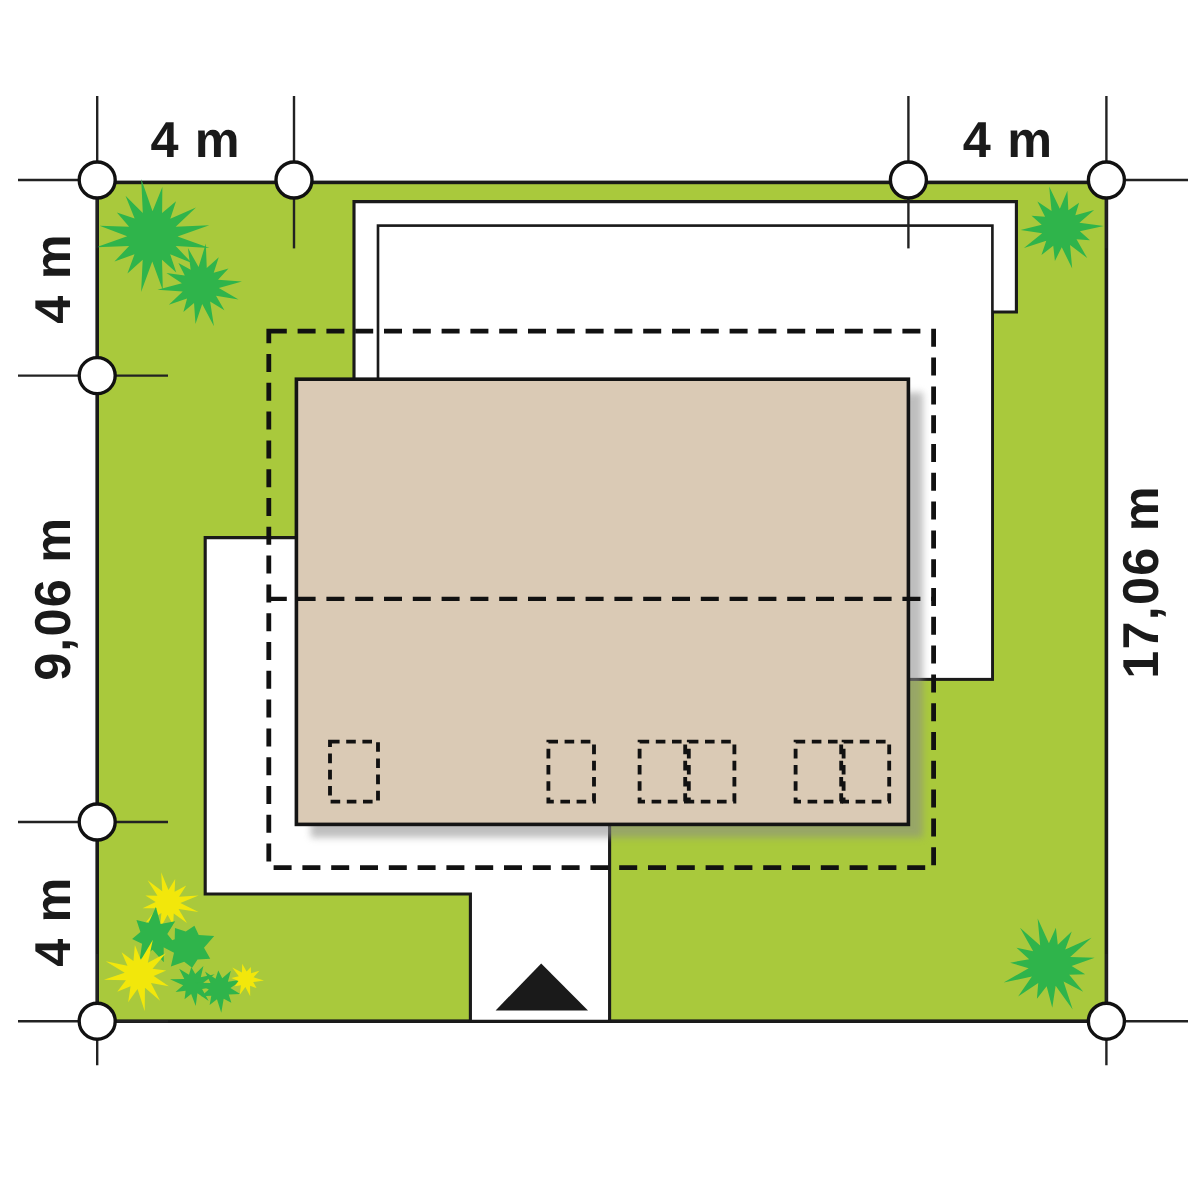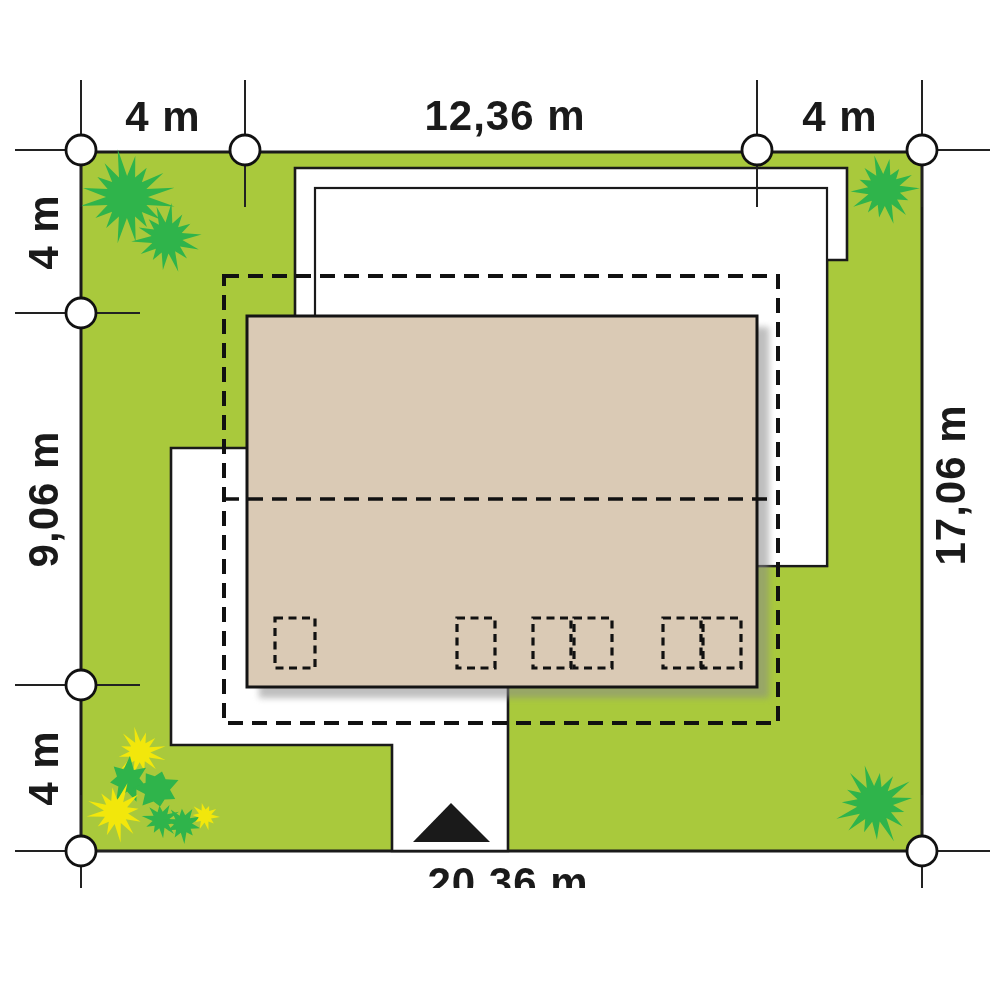--- a/index.html
+++ b/index.html
@@ -92,23 +92,21 @@
       <circle cx="757" cy="150" r="15"></circle>
       <circle cx="922" cy="150" r="15"></circle>
       <circle cx="81" cy="313" r="15"></circle>
       <circle cx="81" cy="685" r="15"></circle>
       <circle cx="81" cy="851" r="15"></circle>
       <circle cx="922" cy="851" r="15"></circle>
     </g>
   </svg>
 
   <div class="dim" style="left:163px;top:117px;">4 m</div>
-  <div class="dim" style="left:505px;top:116px;">12,36 m</div>
   <div class="dim" style="left:840px;top:117px;">4 m</div>
 
   <div class="dim v" style="left:44px;top:232px;">4 m</div>
   <div class="dim v" style="left:44px;top:499px;">9,06 m</div>
   <div class="dim v" style="left:44px;top:768px;">4 m</div>
 
   <div class="dim v" style="left:951px;top:485px;">17,06 m</div>
 
-  <div class="dim" style="left:508px;top:883px;">20,36 m</div>
 </div>
 
 </body></html>

